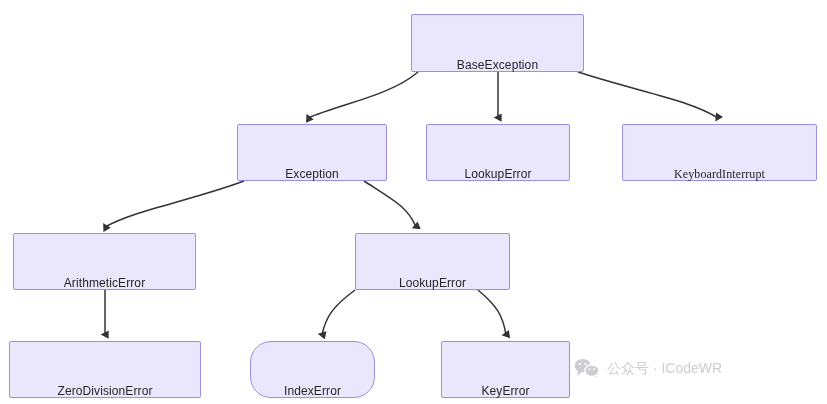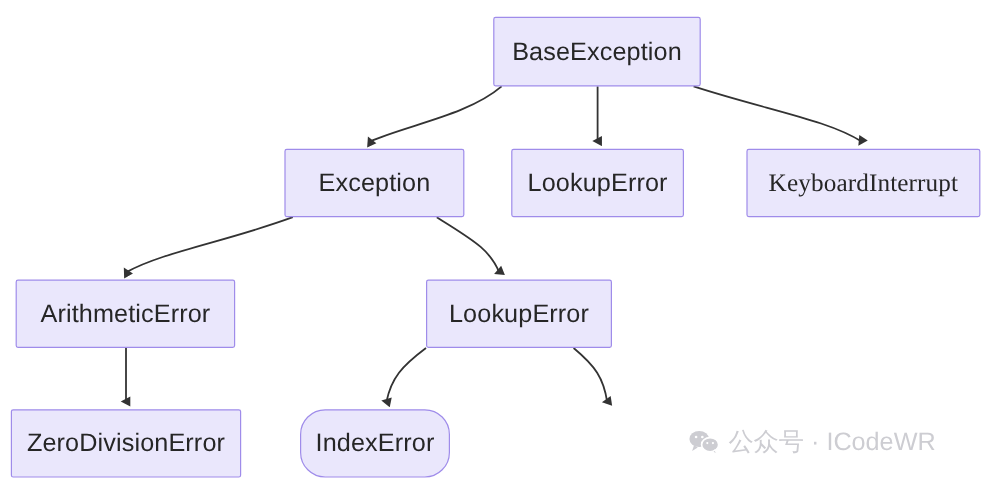--- a/index.html
+++ b/index.html
@@ -26,39 +26,39 @@
     height: 404px;
     pointer-events: none;
   }
   .node {
     position: absolute;
     box-sizing: border-box;
     background: #eae7fc;
     border: 1.4px solid #9f8cea;
     border-radius: 2px;
     display: flex;
-    align-items: center;
+    align-items: flex-end;
     justify-content: center;
     color: #262626;
-    font-size: 21px;
+    font-size: 12px;
     font-family: "Liberation Sans", "DejaVu Sans", sans-serif;
     letter-spacing: 0.1px;
     white-space: nowrap;
   }
   .node-label {
     display: block;
     line-height: 1;
   }
   #watermark {
     position: absolute;
     display: flex;
     align-items: center;
     gap: 7px;
     color: #cdcdd2;
-    font-size: 21px;
+    font-size: 14px;
     font-family: "Liberation Sans", "DejaVu Sans", sans-serif;
     user-select: none;
   }
   #watermark .wm-text {
     line-height: 1;
     white-space: nowrap;
   }
   #watermark .wm-icon {
     display: inline-block;
     width: 26px;
@@ -106,20 +106,23 @@
   </div>
   <div class="node" style="left: 339px; top: 233px; width: 155px; height: 57px; margin-left: 16px;">
     <span class="node-label">LookupError</span>
   </div>
   <div class="node" style="left: 9px; top: 341px; width: 192px; height: 57px;">
     <span class="node-label">ZeroDivisionError</span>
   </div>
   <div class="node" style="left: 250px; top: 341px; width: 125px; height: 57px; border-radius: 21px;">
     <span class="node-label">IndexError</span>
   </div>
+  <div class="node" style="left: 441px; top: 341px; width: 129px; height: 57px;">
+    <span class="node-label">KeyError</span>
+  </div>
 
   <div id="watermark" style="left: 574px; top: 357px; color: rgb(205, 205, 210);">
     <span class="wm-icon">
       <svg viewBox="0 0 30 24" width="26" height="22" xmlns="http://www.w3.org/2000/svg">
         <ellipse cx="10" cy="9.5" rx="9.4" ry="7.8" fill="#cdcdd2"></ellipse>
         <path d="M 5 15.5 L 3.2 21 L 8.6 17.6 Z" fill="#cdcdd2"></path>
         <ellipse cx="20.5" cy="15" rx="8.2" ry="6.8" fill="#cdcdd2" stroke="#ffffff" stroke-width="1.6"></ellipse>
         <path d="M 25.2 20 L 27.2 24 L 22.6 22 Z" fill="#cdcdd2" stroke="#ffffff" stroke-width="1.2"></path>
         <circle cx="7" cy="7.6" r="1.25" fill="#ffffff"></circle>
         <circle cx="13" cy="7.6" r="1.25" fill="#ffffff"></circle>

